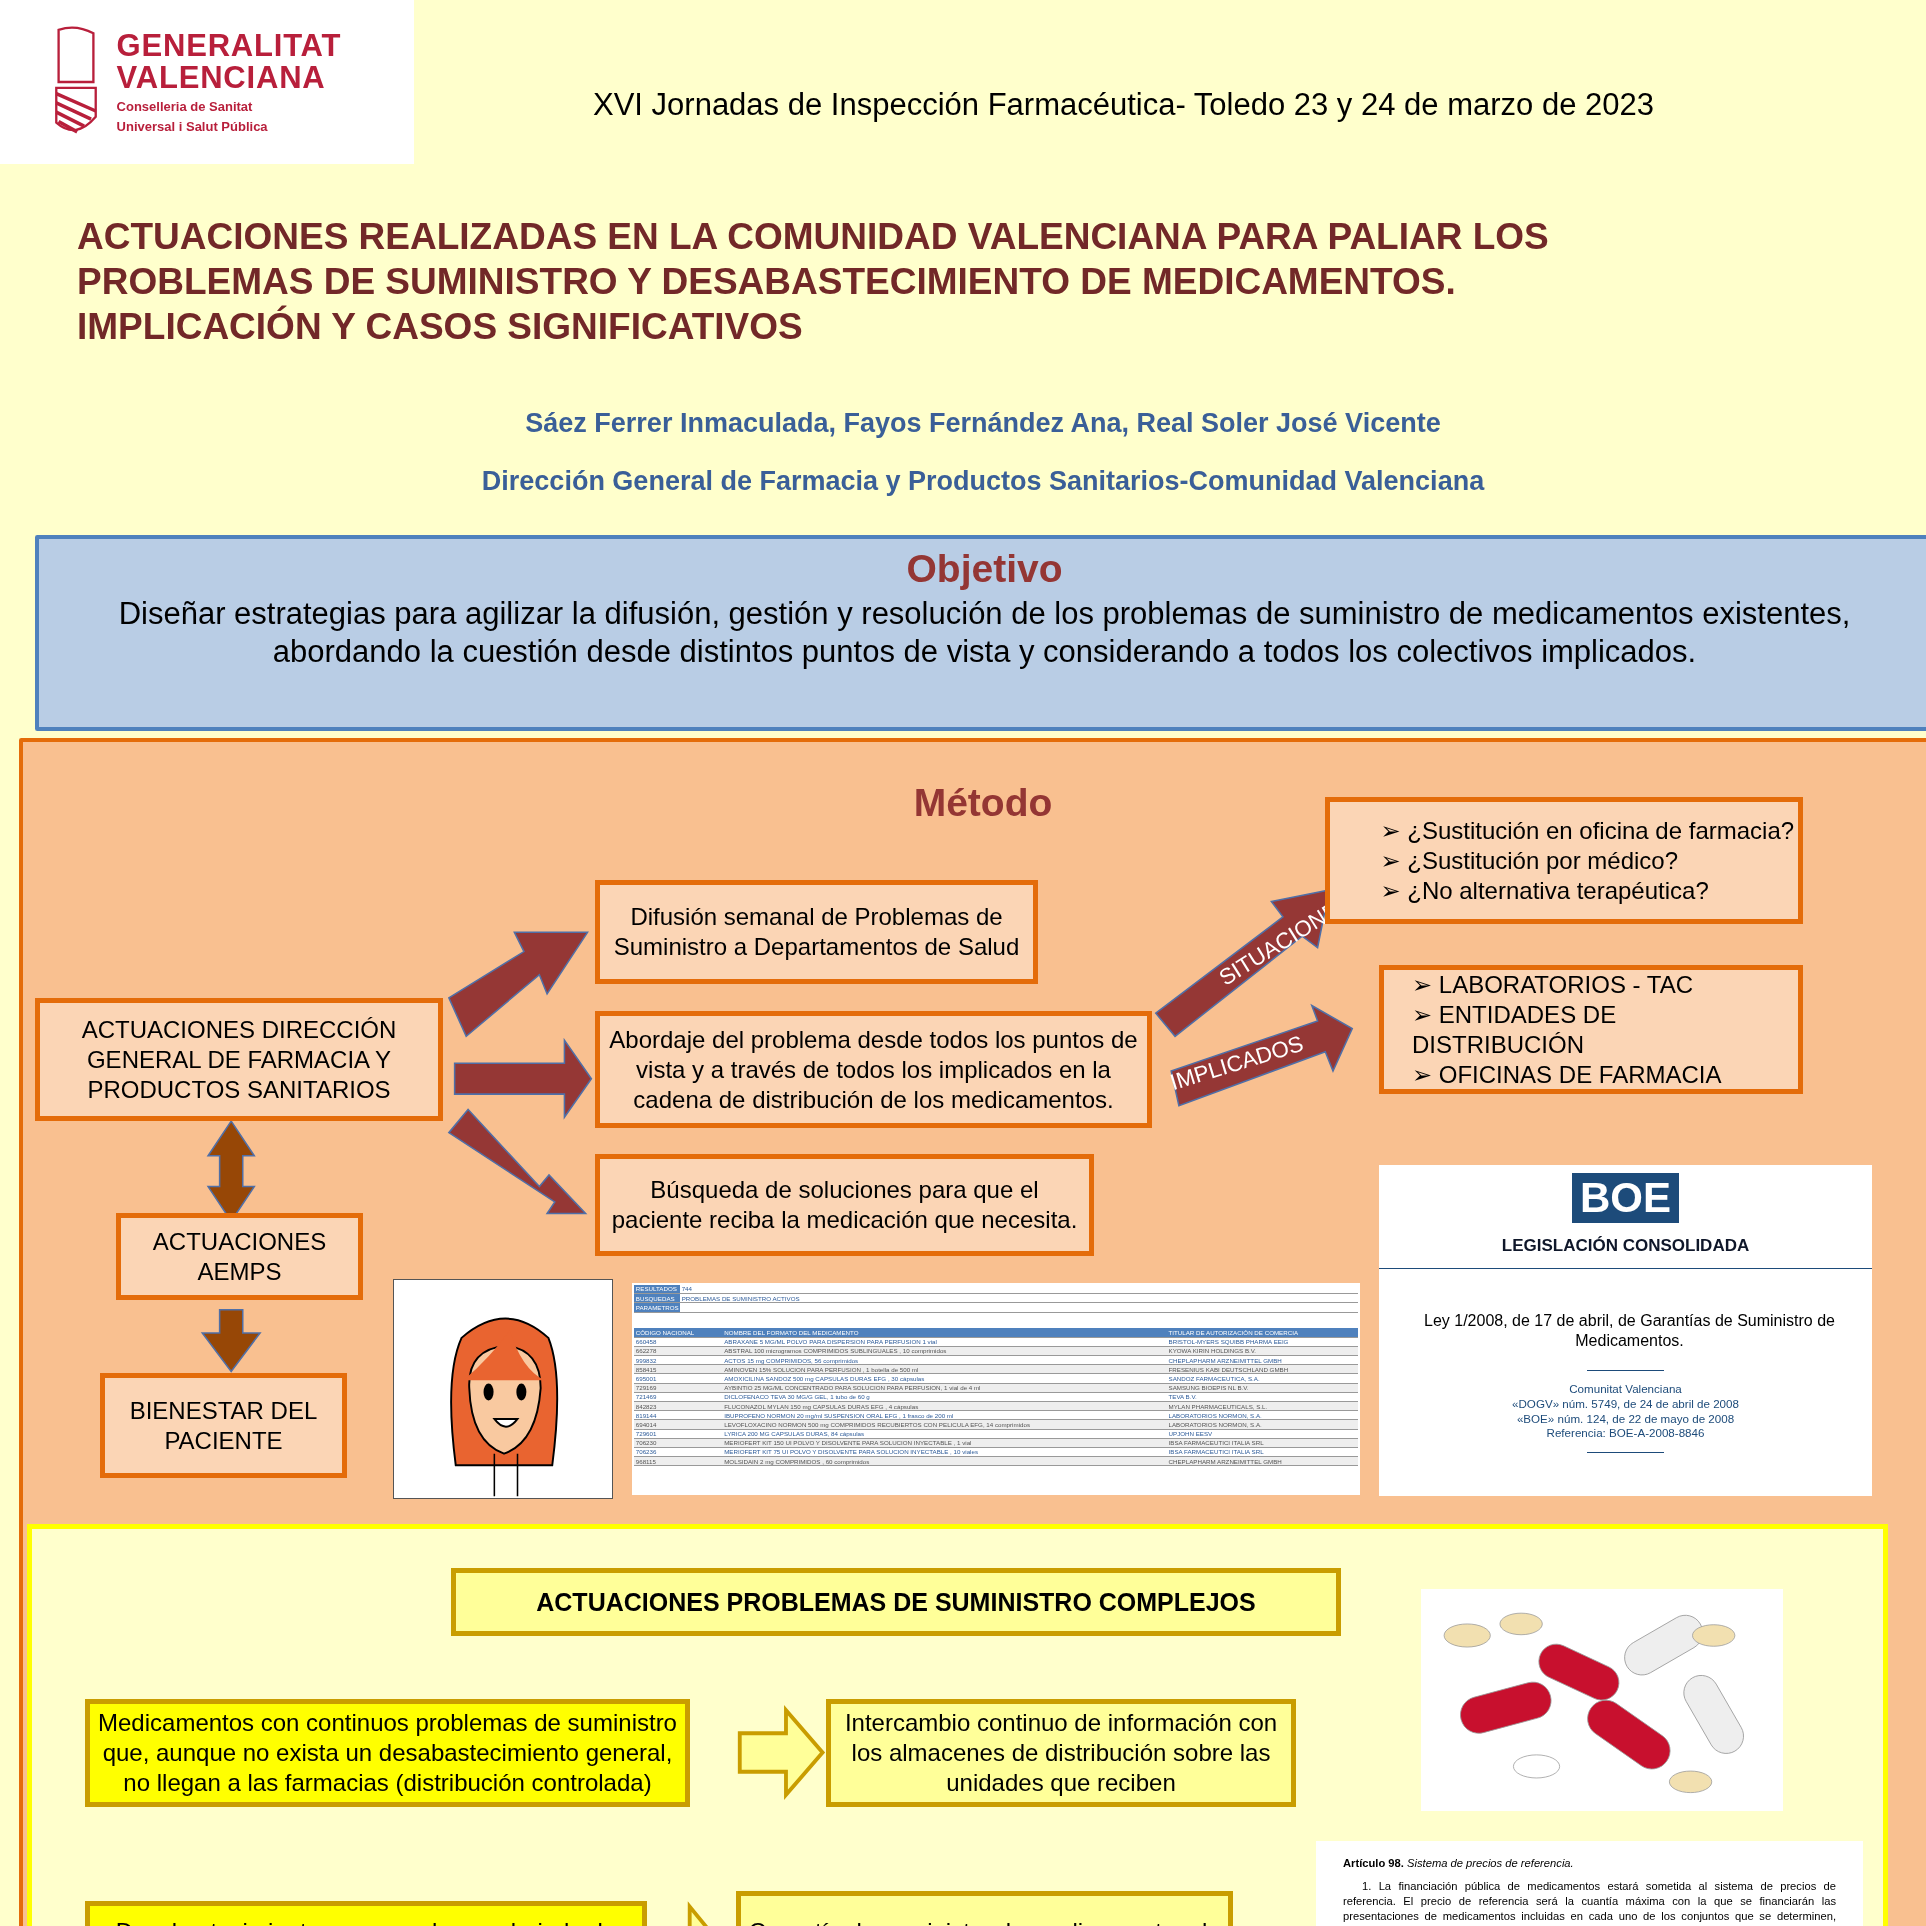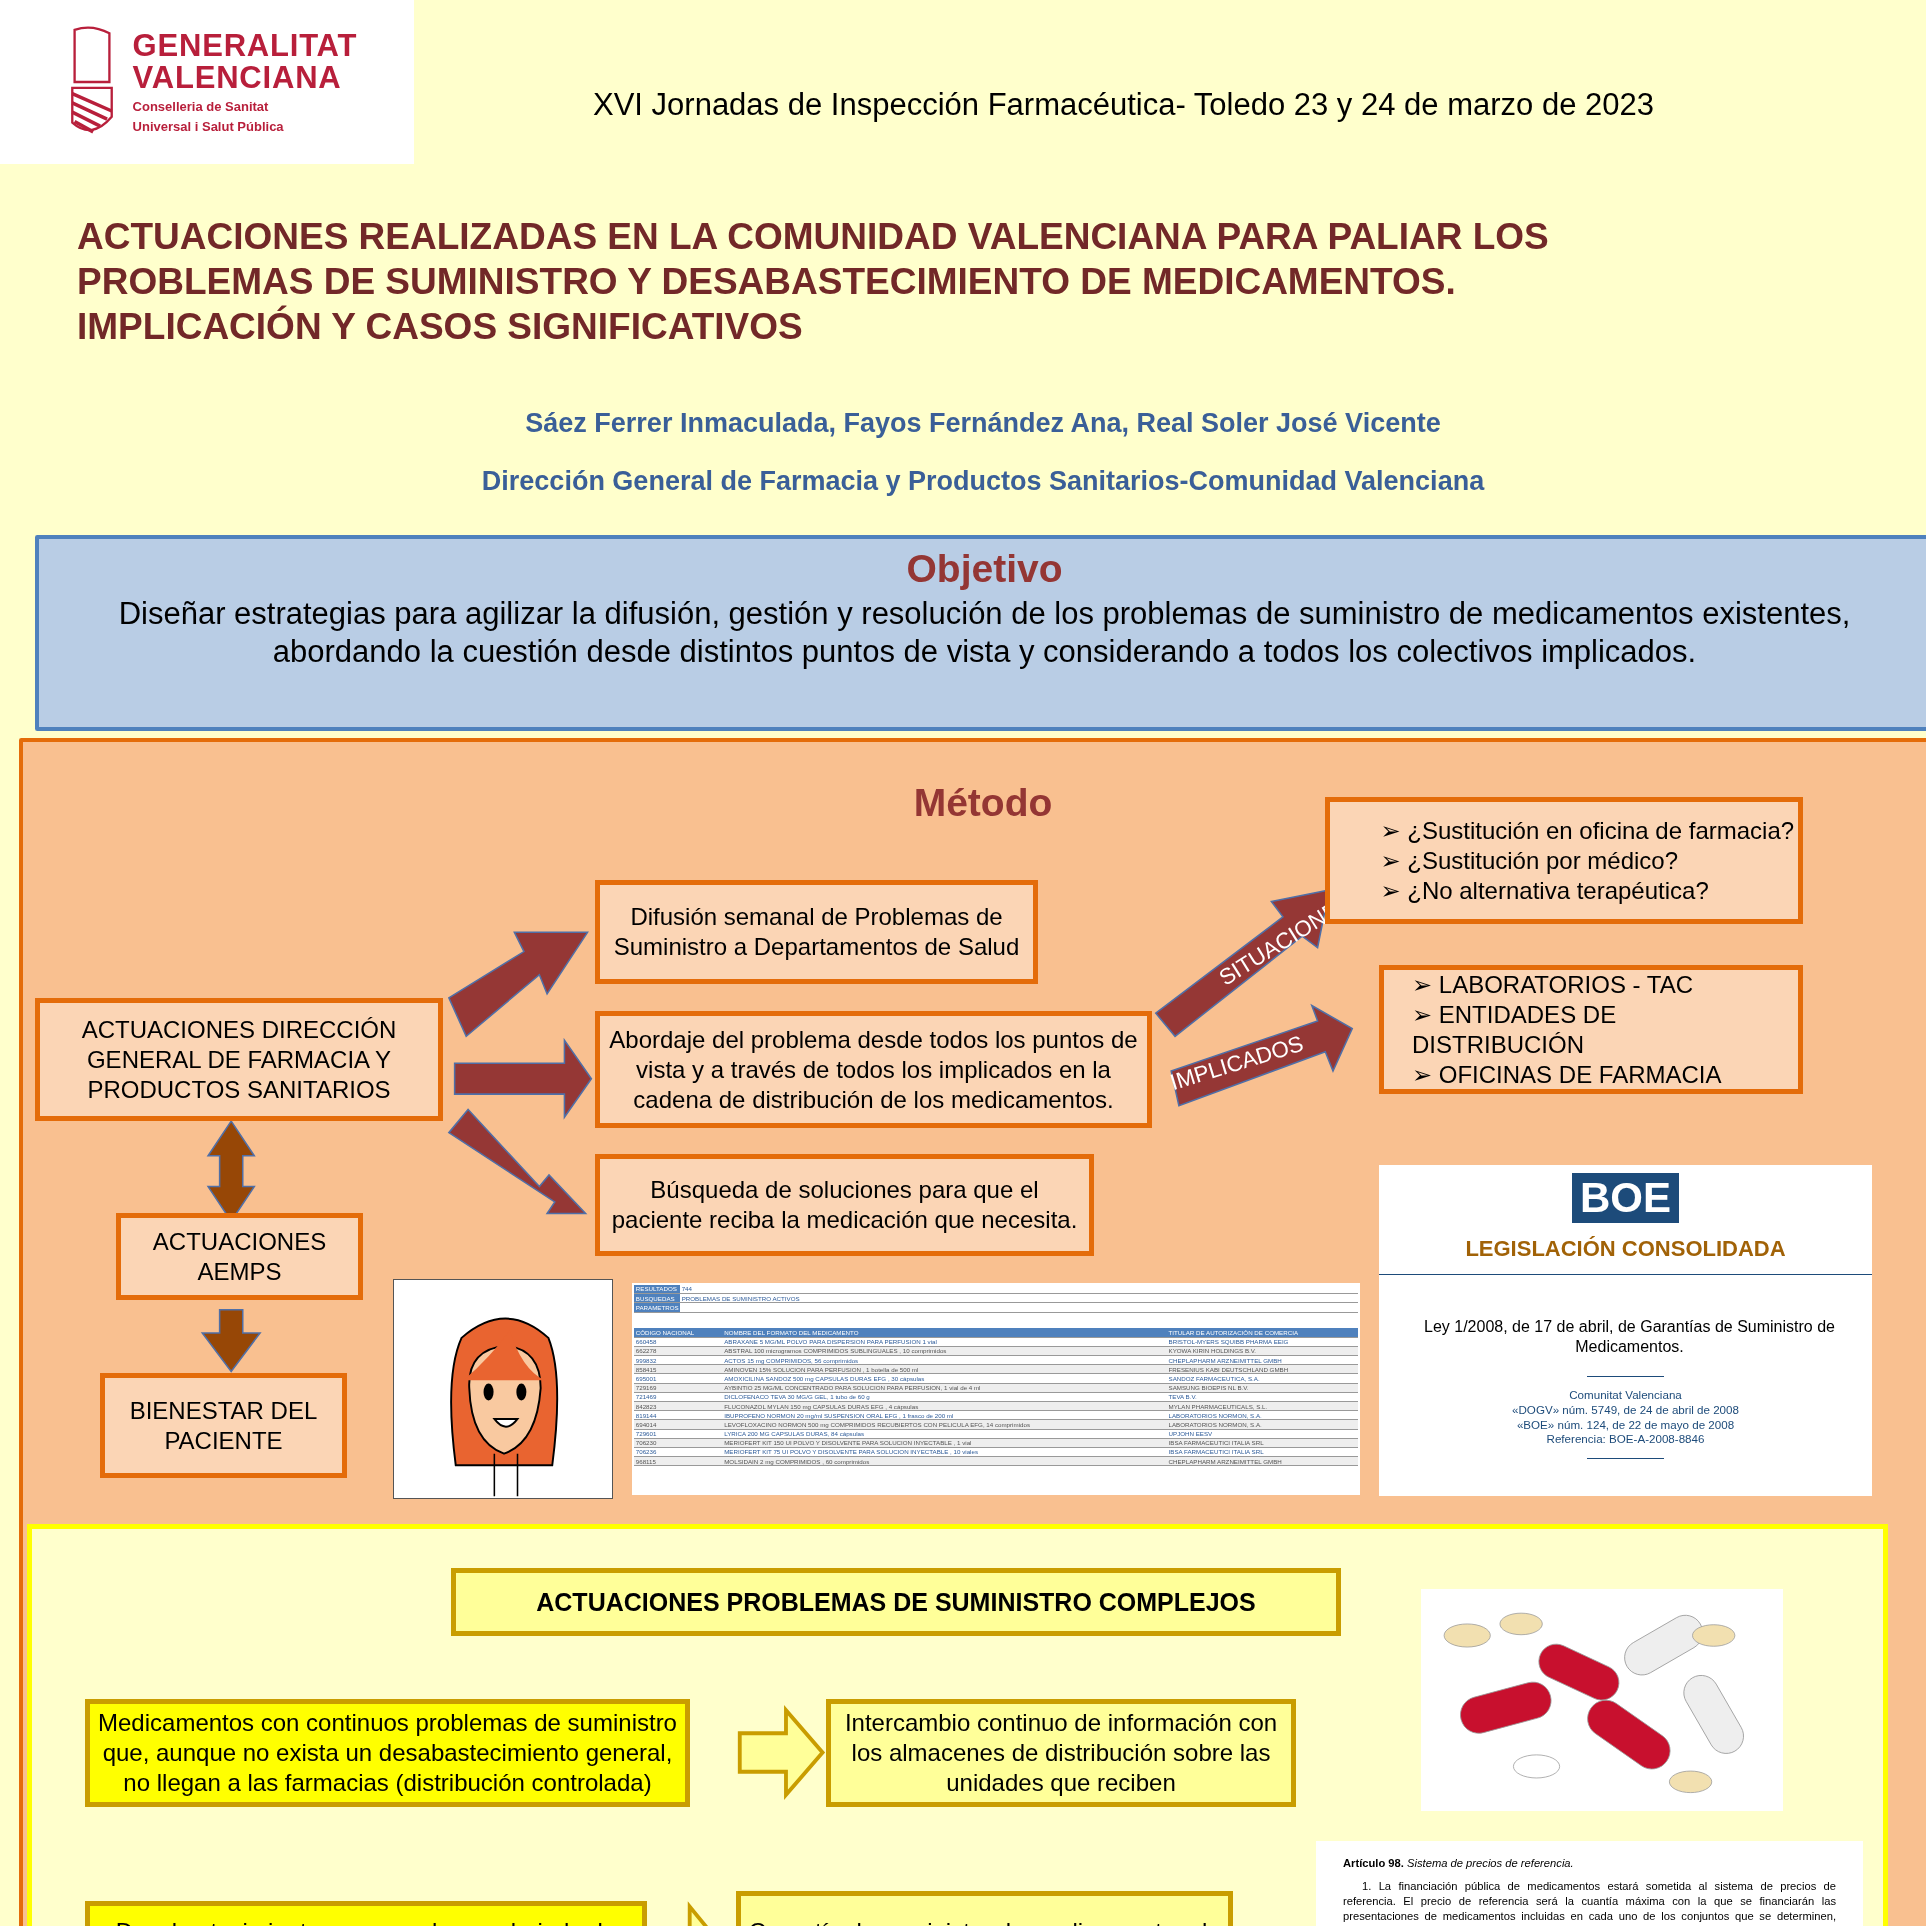--- a/index.html
+++ b/index.html
@@ -1,20 +1,20 @@
 <!DOCTYPE html>
 <html style="font-size:6.2px"><head>
 <meta charset="utf-8">
 <style>
 *{box-sizing:border-box;margin:0;padding:0}
 html,body{width:1966px;height:2621px;overflow:hidden}
 body{background:#ffffcc;font-family:"Liberation Sans",sans-serif;position:relative;color:#000}
 .abs{position:absolute}
 
-#logo{left:0;top:0;width:414px;height:164px;background:#fff;display:flex;align-items:center;padding-left:63px}
+#logo{left:0;top:0;width:414px;height:164px;background:#fff;display:flex;align-items:center;padding-left:47px}
 #logo .shield{width:58px;height:116px;position:relative;margin-right:11.6px}
 #logo .txt1{color:#b81f3b;font-weight:bold;font-size:31px;line-height:32px;letter-spacing:0.8px}
 #logo .txt2{color:#b81f3b;font-weight:bold;font-size:13px;line-height:15.4px;margin-top:4.6px}
 #conf{left:593px;top:87px;font-size:31px;color:#000}
 #title{left:77px;top:214px;width:1811px;text-align:left;color:#722828;font-weight:bold;font-size:37px;line-height:45px}
 #authors{left:0;top:408px;width:1966px;text-align:center;color:#3a5f98;font-weight:bold;font-size:27px}
 #affil{left:0;top:466px;width:1966px;text-align:center;color:#3a5f98;font-weight:bold;font-size:27px}
 
 #obj{left:35px;top:535px;width:1899px;height:196px;background:#b9cde5;border:4.6px solid #4f81bd;border-radius:2.3px;text-align:center}
 #obj h2{color:#943634;font-size:39px;margin-top:7.7px}
@@ -221,21 +221,21 @@
           <td>968115</td>
           <td>MOLSIDAIN 2 mg COMPRIMIDOS , 60 comprimidos</td>
           <td>CHEPLAPHARM ARZNEIMITTEL GMBH</td>
         </tr>
       </tbody>
   </table>
 </div>
 
 <div class="img" style="left:1379px;top:1165px;width:493px;height:331px;text-align:center">
   <div style="margin-top:7.7px;color:#fff;background:#1d4b7a;display:inline-block;font-size:42px;font-weight:bold;padding:0 7.7px;line-height:50px">BOE</div>
-  <div style="color:#a16207;font-weight:bold;font-size:22px;margin-top:13.5px">LEGISLACIÓN CONSOLIDADA</div>
+  <div style="color:#0f172a;font-weight:bold;font-size:17px;margin-top:13.5px">LEGISLACIÓN CONSOLIDADA</div>
   <div style="border-top:1.2px solid #1d4b7a;margin-top:11.6px"></div>
   <div style="font-size:16px;margin:42px 23px 0 31px;line-height:20px">Ley 1/2008, de 17 de abril, de Garantías de Suministro de Medicamentos.</div>
   <div style="width:77px;border-top:1.2px solid #1d4b7a;margin:19px auto 11.6px"></div>
   <div style="color:#1d4b7a;font-size:11.6px;line-height:14.6px">
     <div>Comunitat Valenciana</div>
     <div>«DOGV» núm. 5749, de 24 de abril de 2008</div>
     <div>«BOE» núm. 124, de 22 de mayo de 2008</div>
     <div>Referencia: BOE-A-2008-8846</div>
   </div>
   <div style="width:77px;border-top:1.2px solid #1d4b7a;margin:11.6px auto 0"></div>

